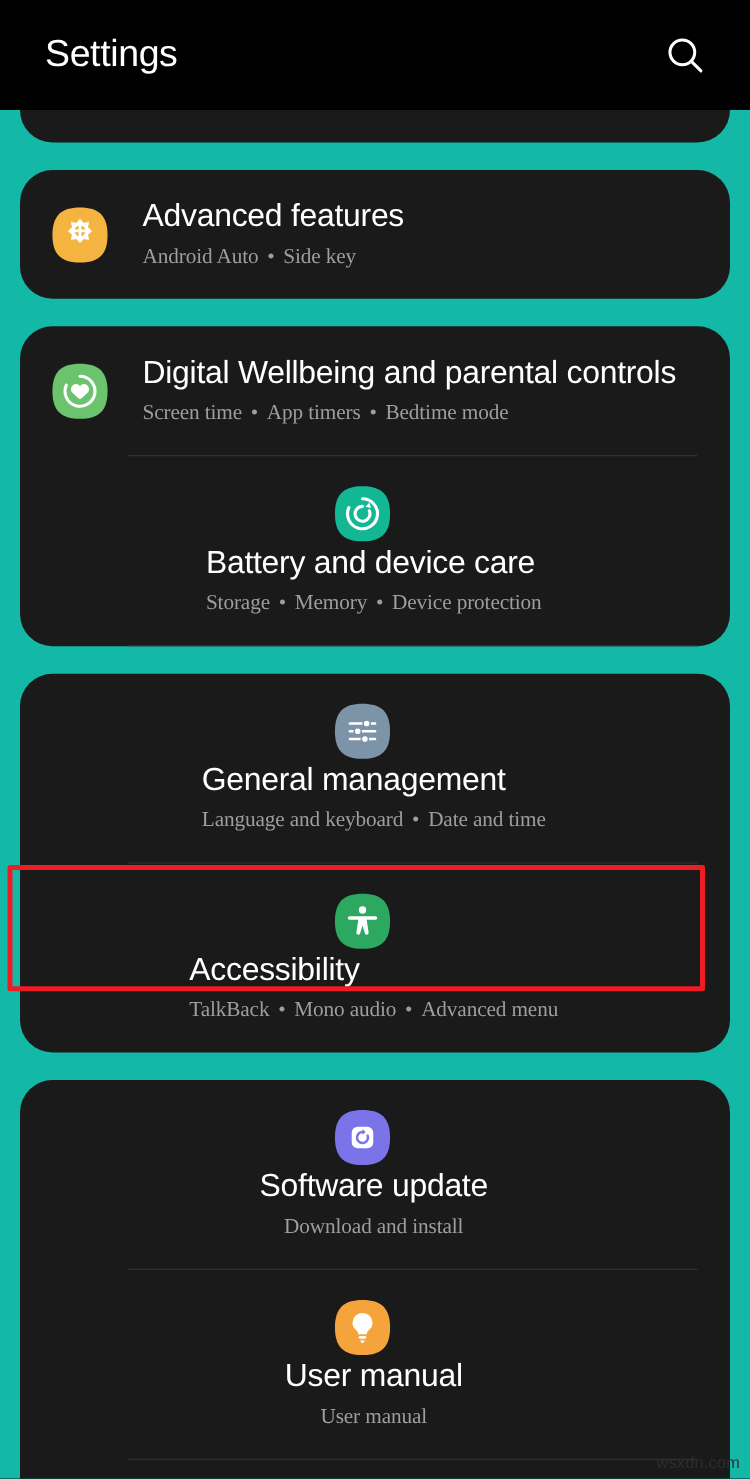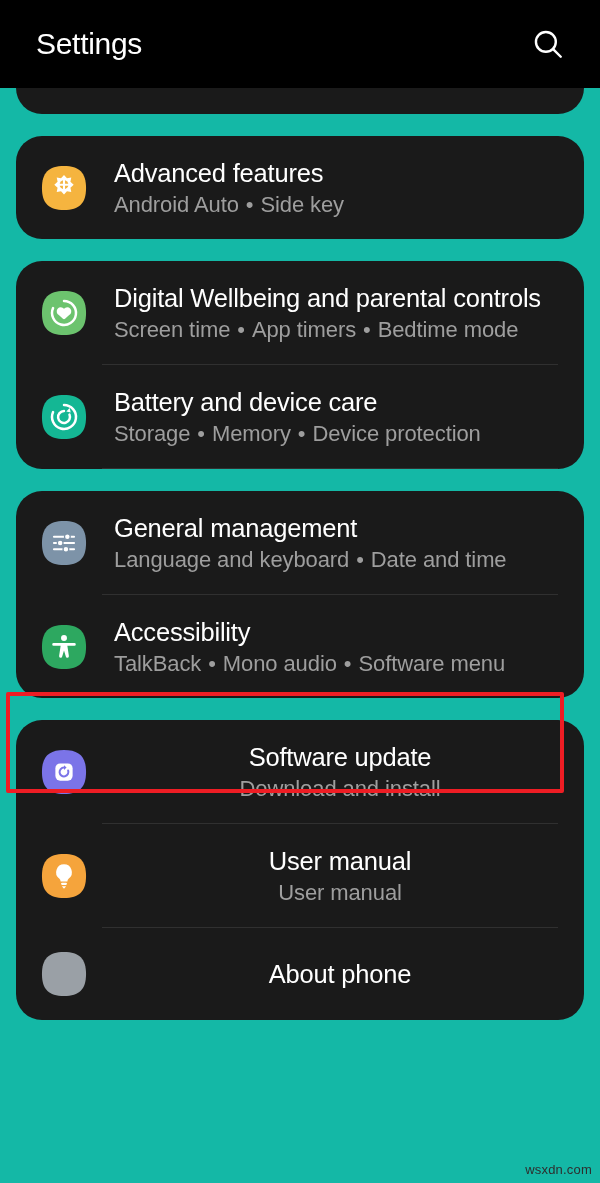--- a/index.html
+++ b/index.html
@@ -60,21 +60,21 @@
     overflow:hidden;
   }
 
   .row {
     display:flex;
     align-items:center;
     padding:22px 18px 22px 16px;
     position:relative;
     min-height:100px;
   }
-  .row.compact { min-height:92px; }
+  .row.compact { min-height:92px;flex-direction:column; }
 
   .divider {
     height:1px;
     background:#303030;
     margin-left:86px;
     margin-right:26px;
   }
 
   .icon-wrap {
     width:48px; height:48px;
@@ -91,25 +91,26 @@
   .row-text { display:flex; flex-direction:column; justify-content:center; flex:1; min-width:0;}
   .row-title {
     color:#ffffff;
     font-size:25.5px;
     font-weight:400;
     line-height:30px;
     letter-spacing:-0.2px;
   }
   .row-sub {
     color:#9e9e9e;
-    font-size:22px;
+    font-size:17px;
     font-weight:400;
     line-height:24px;
     margin-top:5px;
     letter-spacing:-0.1px;
+    font-family:Liberation Serif, serif;
   }
   .dotsep { padding:0 7px; color:#9e9e9e; }
 
   
   .highlight-box {
     position:absolute;
     left:6px; top:692px;
     width:558px; height:101px;
     border:4px solid #ee1d24;
     border-radius:2px;
@@ -248,21 +249,21 @@
             <path d="M24 1C40 1 47 8 47 24S40 47 24 47 1 40 1 24 8 1 24 1Z" fill="#2da860"></path>
             <g fill="#ffffff">
               <circle cx="24" cy="14.6" r="3.1"></circle>
               <path d="M13.2 19.8h21.6a1.5 1.5 0 0 1 0 3h-7.3l1.6 10.6a1.6 1.6 0 1 1-3.2.4L24 27.6l-1.9 6.2a1.6 1.6 0 1 1-3.2-.4l1.6-10.6h-7.3a1.5 1.5 0 0 1 0-3z"></path>
             </g>
           </svg>
         </div>
         <div class="row-text">
           <div class="row-title">Accessibility</div>
           <div class="row-sub">
-            <span>TalkBack</span><span class="dotsep">•</span><span>Mono audio</span><span class="dotsep">•</span><span>Software menu</span>
+            <span>TalkBack</span><span class="dotsep">•</span><span>Mono audio</span><span class="dotsep">•</span><span>Advanced menu</span>
           </div>
         </div>
       </div>
     </div>
 
     <div class="card" style="margin-bottom:0;text-align:center;">
 
       <div class="row compact">
         <div class="icon-wrap">
           <svg class="squircle" viewBox="0 0 48 48">

